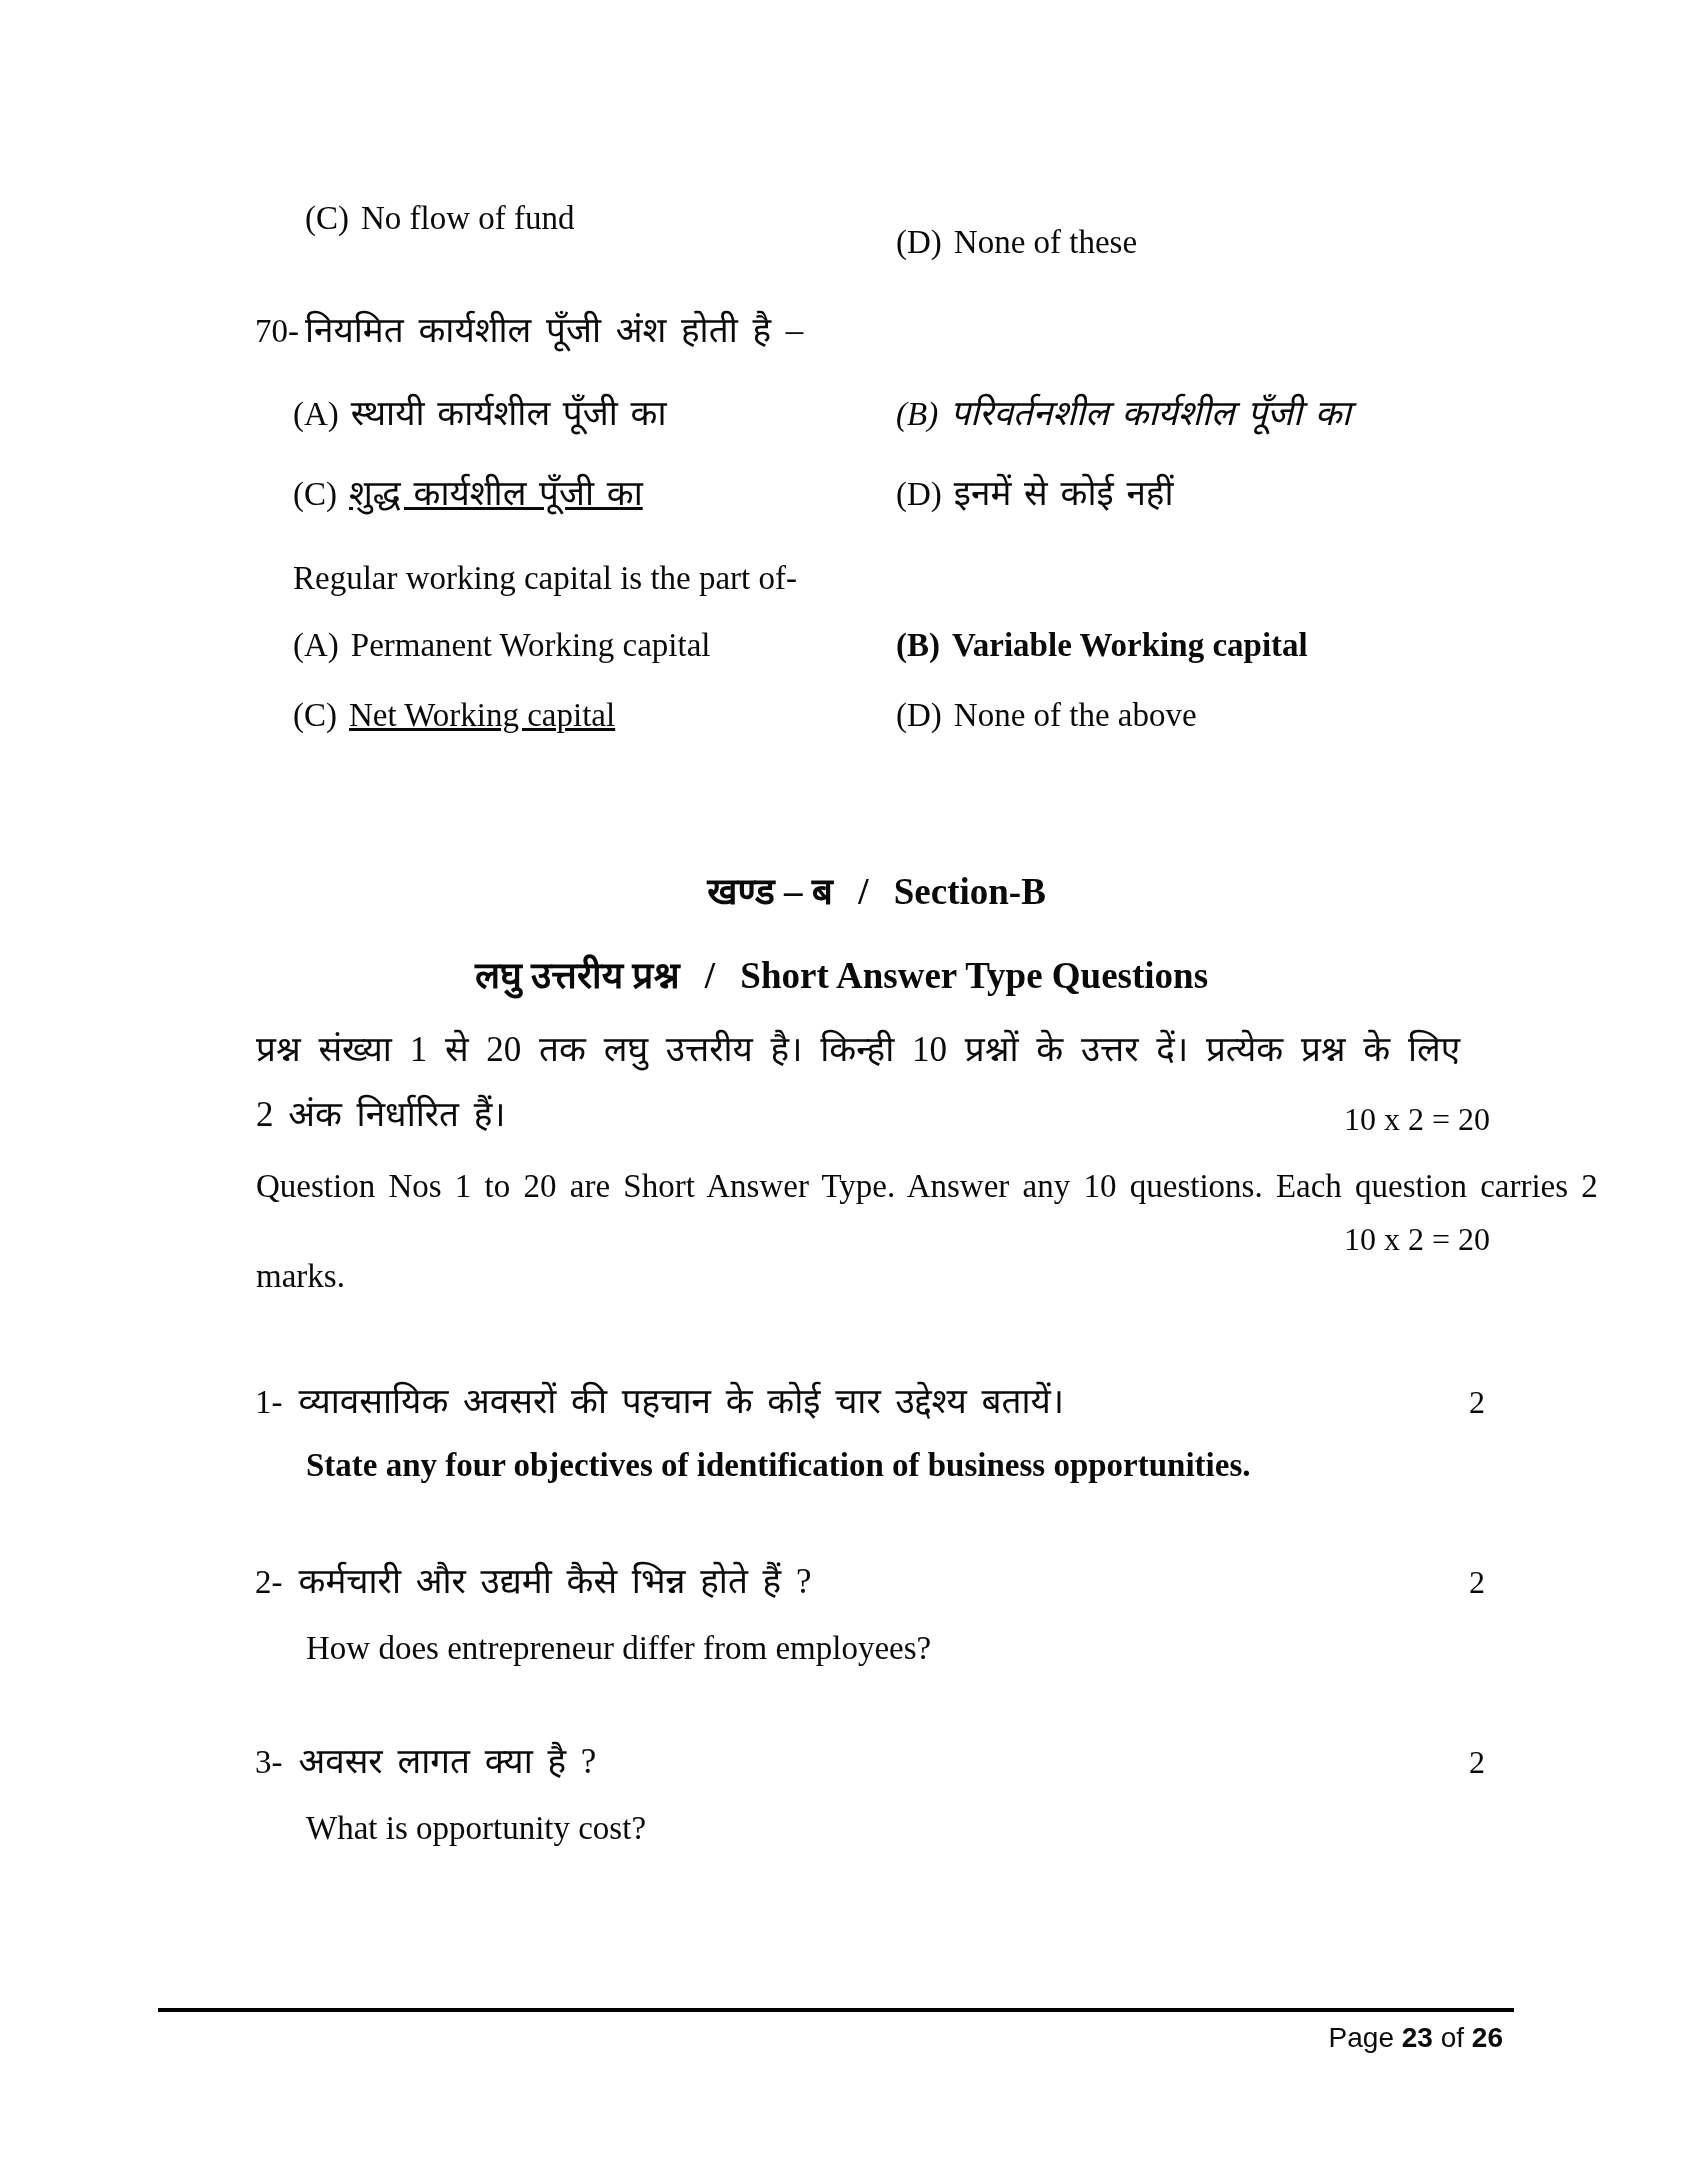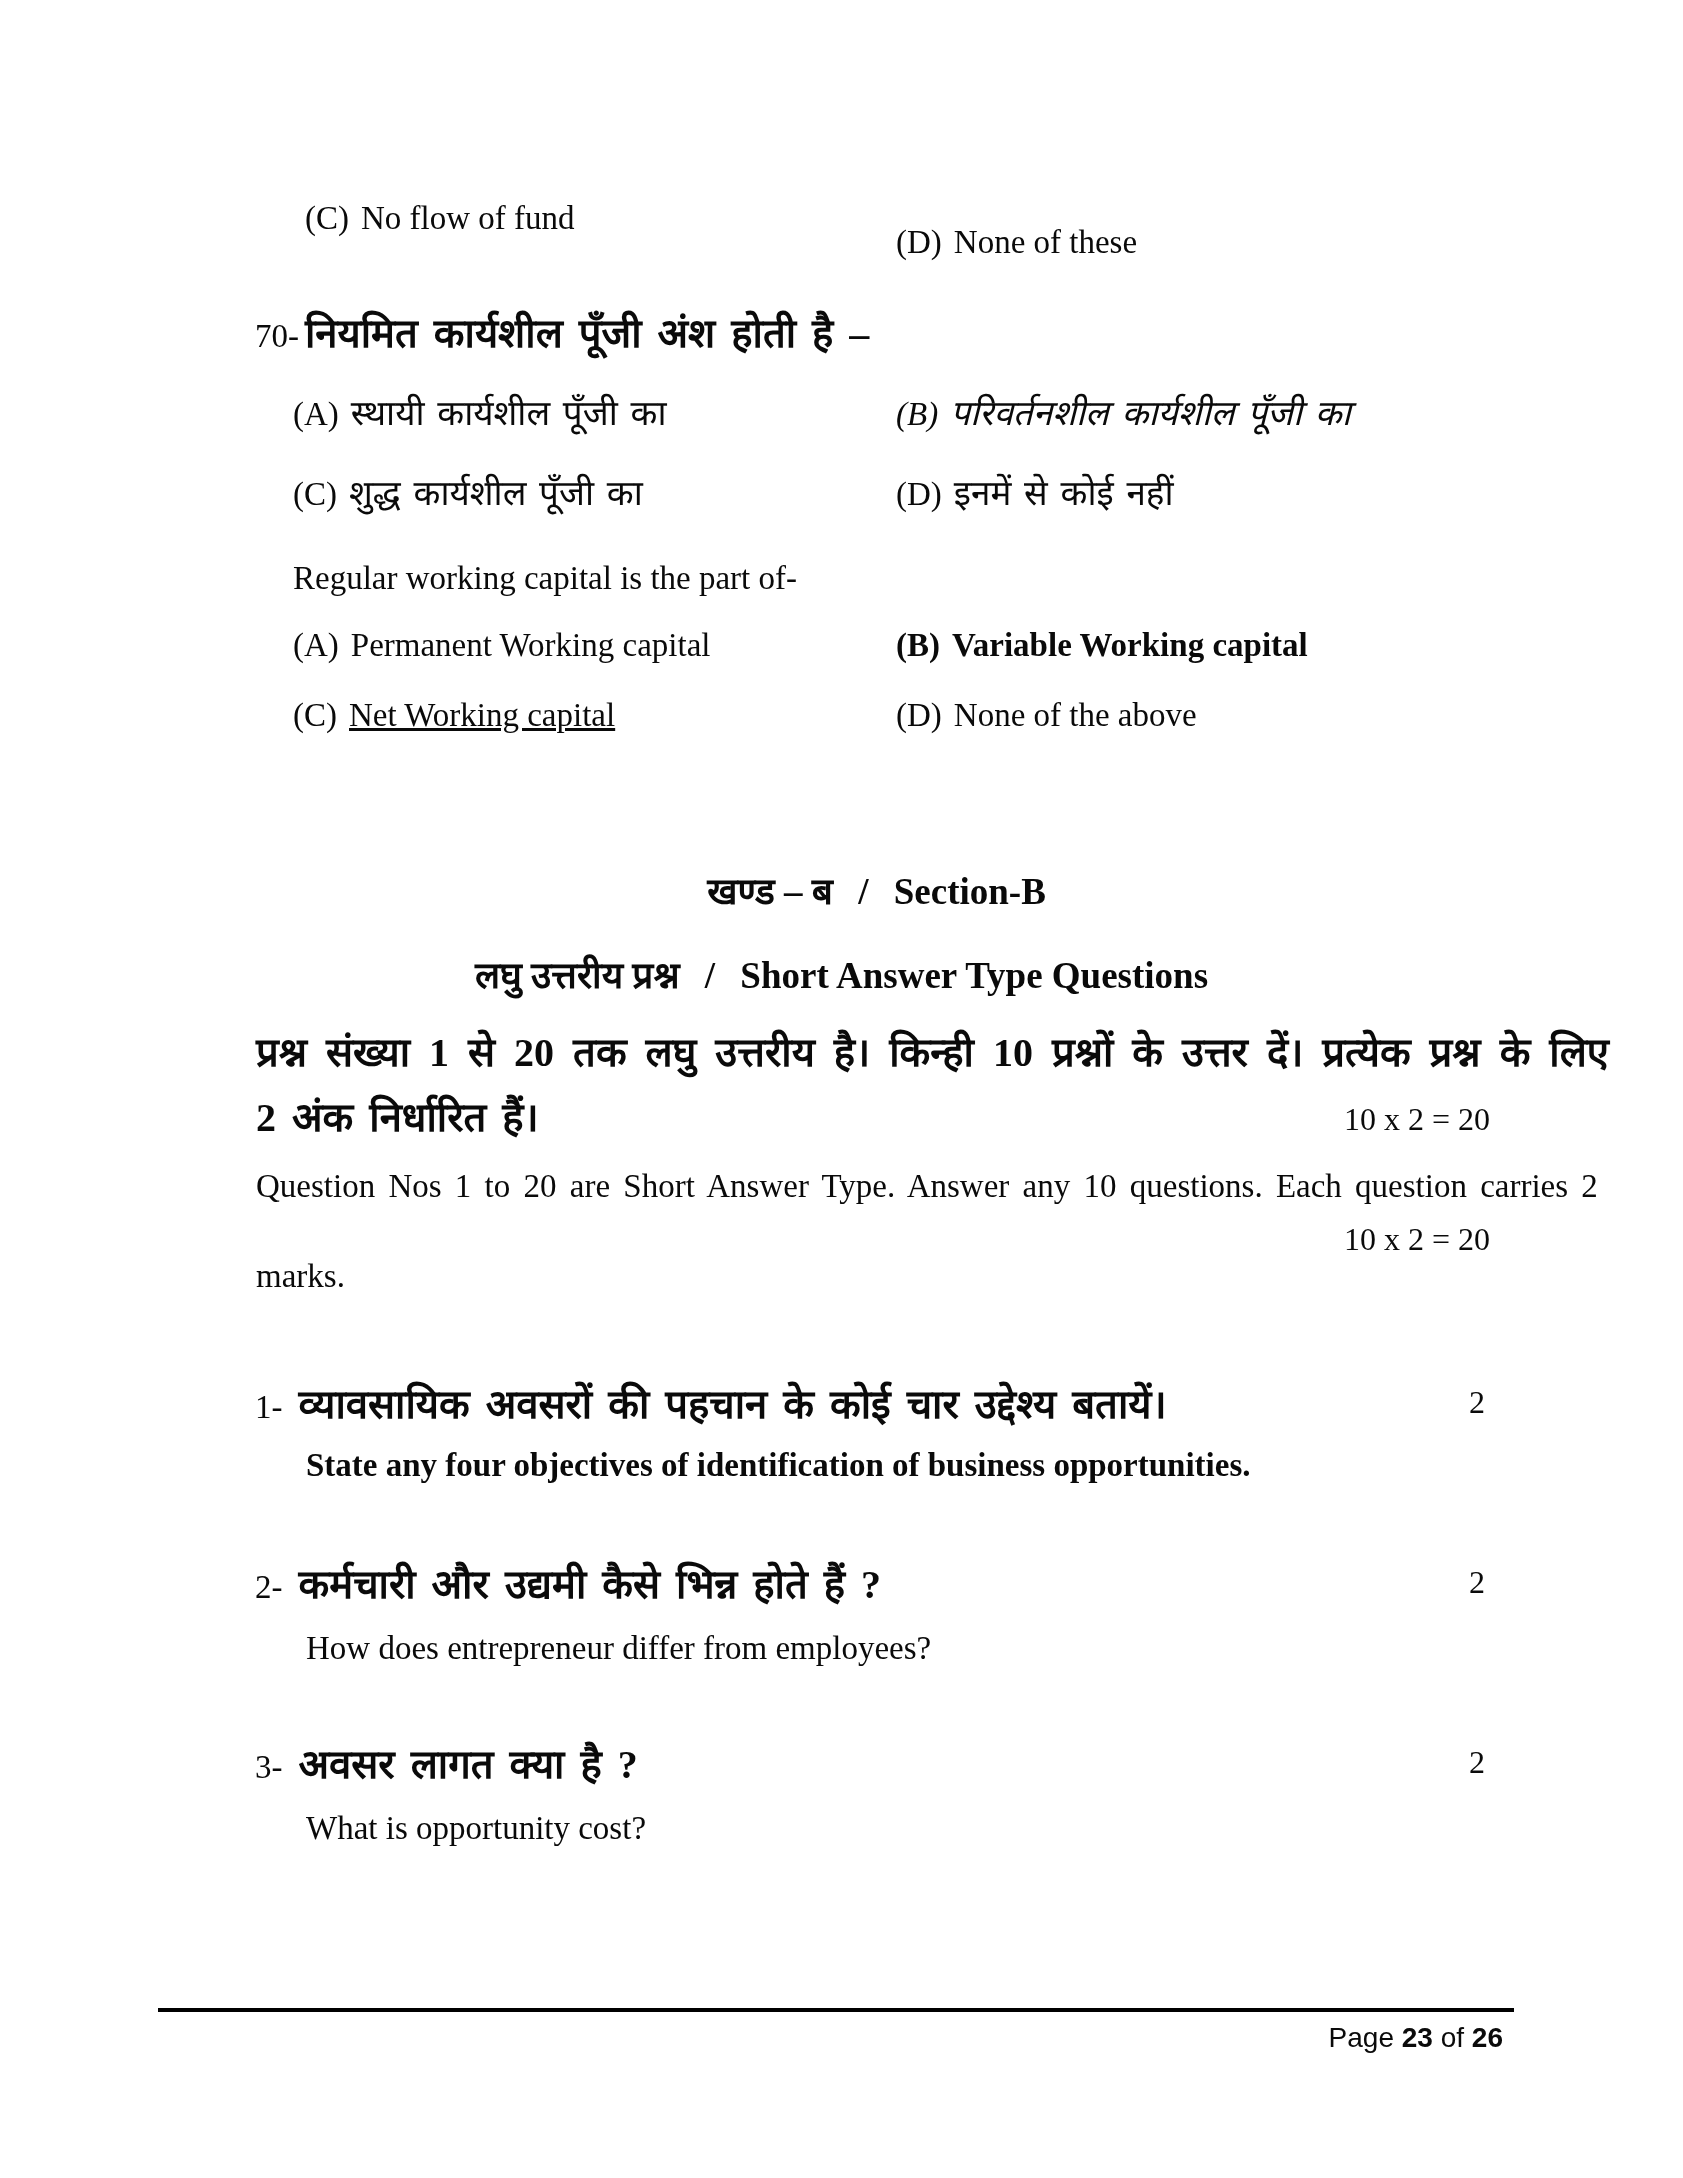--- a/index.html
+++ b/index.html
@@ -8,21 +8,21 @@
     width: 1683px;
     height: 2178px;
     margin: 0 auto;
     background: #ffffff;
     color: #0a0a0a;
     font-family: "Liberation Serif", "DejaVu Serif", serif;
     overflow: hidden;
   }
   .abs { position: absolute; white-space: nowrap; line-height: 1.15; }
   .en  { font-size: 33px; }
-  .hi  { font-size: 40px; word-spacing: 6px; font-weight: bold; }
+  .hi  { font-size: 35px; word-spacing: 6px; }
   .hi-opt { font-size: 35px; word-spacing: 4px; }
   .optlabel { display: inline-block; margin-right: 12px; font-size: 33px; }
   .qnum { display: inline-block; margin-right: 16px; font-size: 33px; }
   .heading { font-weight: 700; font-size: 37px; text-align: center; width: 1683px; }
   .marksnum { font-size: 32px; }
   .formula { font-size: 32px; }
   .rule { position: absolute; background: #000000; }
   .footer {
     font-family: "Liberation Sans", "DejaVu Sans", sans-serif;
     font-size: 28px;
@@ -44,21 +44,21 @@
   <div class="abs" style="top:311px; left:255px;">
     <span class="qnum" style="margin-right:6px;">70-</span><span class="hi">नियमित कार्यशील पूँजी अंश होती है –</span>
   </div>
 
   <div class="abs hi-opt" style="top:394px; left:293px;">
     <span class="optlabel">(A)</span><span>स्थायी कार्यशील पूँजी का</span>
   </div>
   <div class="abs hi-opt" style="top:394px; left:896px;font-style:italic;">
     <span class="optlabel">(B)</span><span>परिवर्तनशील कार्यशील पूँजी का</span>
   </div>
-  <div class="abs hi-opt" style="top:474px; left:293px;">
+  <div class="abs hi-opt" style="top:474px; left:293px;text-decoration:underline;">
     <span class="optlabel">(C)</span><span>शुद्ध कार्यशील पूँजी का</span>
   </div>
   <div class="abs hi-opt" style="top:474px; left:896px;">
     <span class="optlabel">(D)</span><span>इनमें से कोई नहीं</span>
   </div>
 
   <div class="abs en" style="top:560px; left:293px;">Regular working capital is the part of-</div>
 
   <div class="abs en" style="top:627px; left:293px;">
     <span class="optlabel">(A)</span><span>Permanent Working capital</span>

